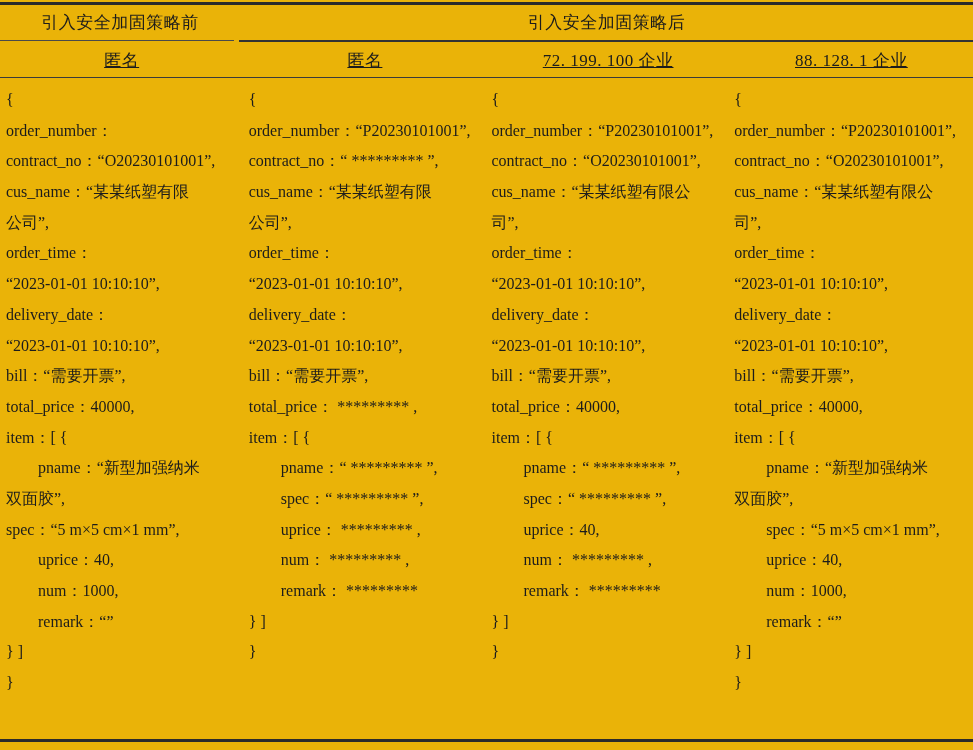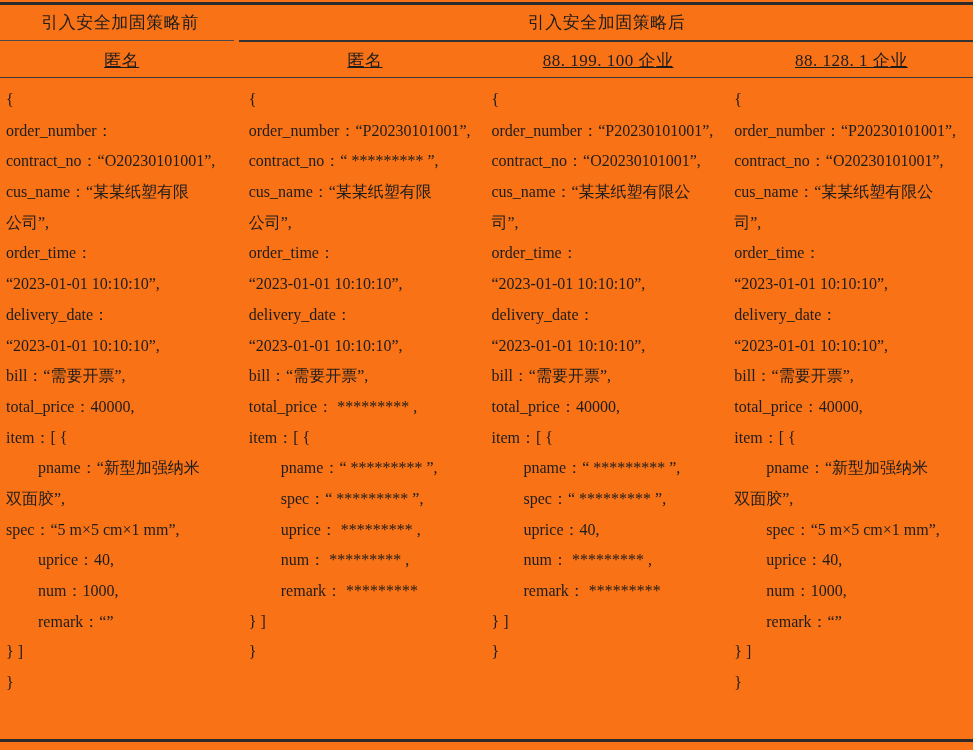--- a/index.html
+++ b/index.html
@@ -4,21 +4,21 @@
 <style>
   html, body {
     margin: 0;
     padding: 0;
     background: #ffffff;
   }
   #page {
     position: relative;
     width: 973px;
     height: 750px;
-    background: #f97316;
+    background: #eab308;
     color: #1c1c1c;
     font-family: "Liberation Serif", "DejaVu Serif", serif;
     overflow: hidden;
   }
   .rule {
     position: absolute;
     left: 0;
     right: 0;
     background: #2b2b2b;
   }
@@ -80,21 +80,21 @@
     <div class="hdr-cell">引入安全加固策略前</div>
     <div class="hdr-cell">引入安全加固策略后</div>
   </div>
 
   <div class="rule rule-mid-left"></div>
   <div class="rule rule-mid-right"></div>
 
   <div class="hdr-row2">
     <div class="hdr-cell">匿名</div>
     <div class="hdr-cell">匿名</div>
-    <div class="hdr-cell">88. 199. 100 企业</div>
+    <div class="hdr-cell">72. 199. 100 企业</div>
     <div class="hdr-cell">88. 128. 1 企业</div>
   </div>
 
   <div class="rule rule-sub"></div>
 
   <div class="body-grid">
     <div class="code-col">
         <div class="code-line">{</div>
         <div class="code-line">order_number：</div>
         <div class="code-line">contract_no：“O20230101001”,</div>

